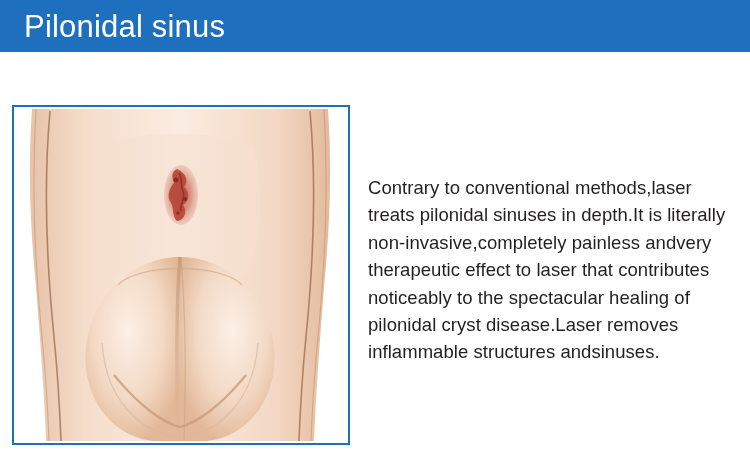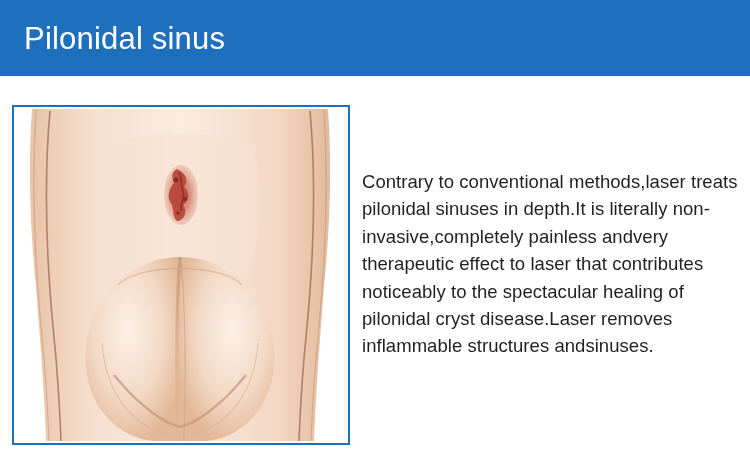--- a/index.html
+++ b/index.html
@@ -14,21 +14,21 @@
     overflow: hidden;
     position: relative;
   }
 
   
   .header-banner {
     position: absolute;
     left: 0;
     top: 0;
     width: 750px;
-    height: 76px;
+    height: 52px;
     background: #1f6fbf;
     display: flex;
     align-items: center;
   }
   .header-title {
     color: #ffffff;
     font-size: 31px;
     font-weight: normal;
     letter-spacing: 0.2px;
     margin-left: 24px;
@@ -61,21 +61,21 @@
     position: absolute;
     left: 362px;
     top: 168px;
     width: 378px;
     color: #231f20;
     font-size: 18.5px;
     line-height: 1.48;
     letter-spacing: 0.05px;
   }
   .body-text p {
-    margin: 0;
+    margin: 6px;
   }
 </style>
 </head>
 <body>
 
 <div class="header-banner">
   <div class="header-title">Pilonidal sinus</div>
 </div>
 
 <div class="image-panel">

